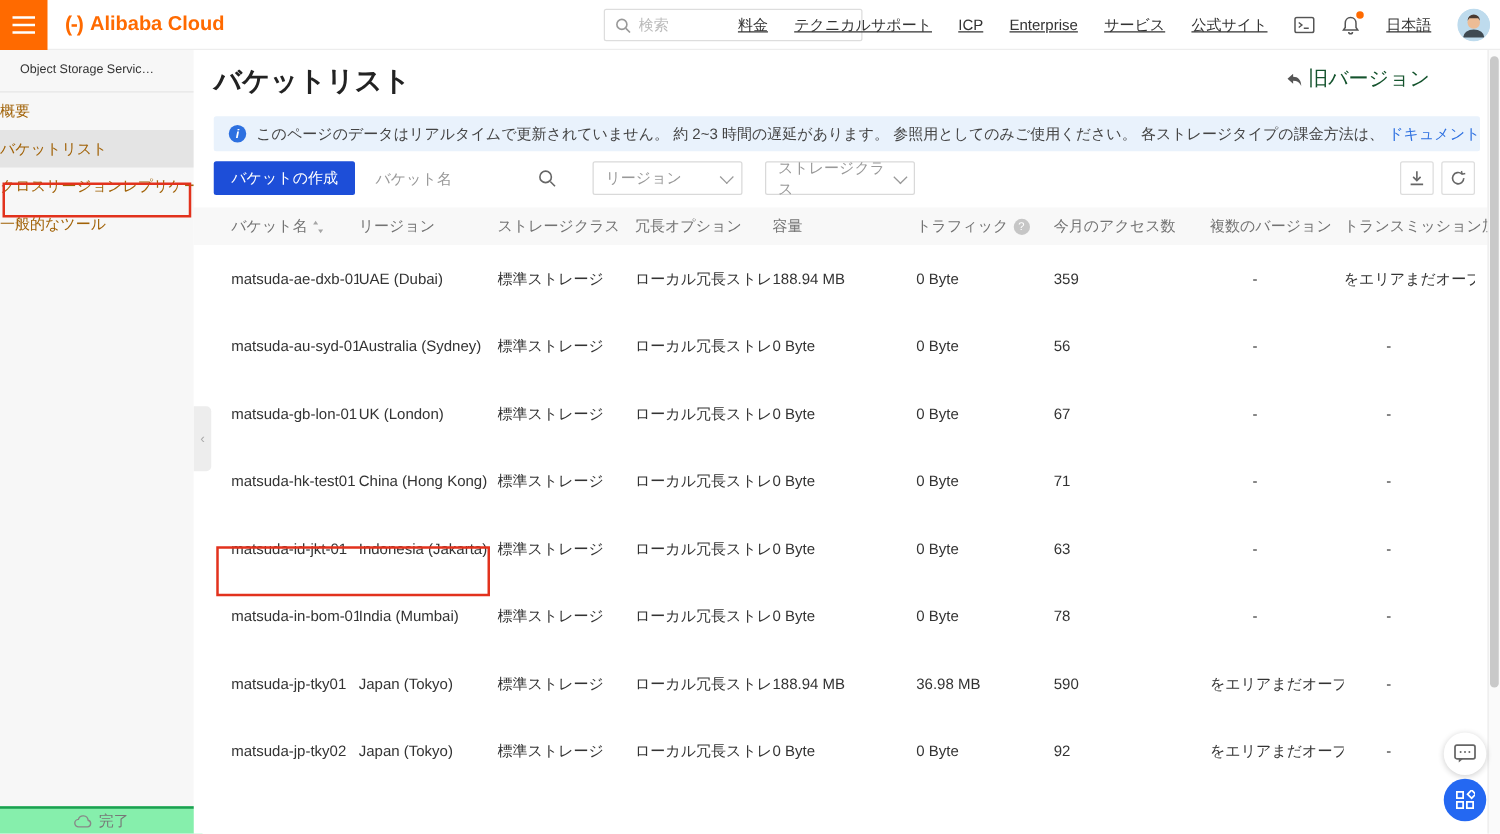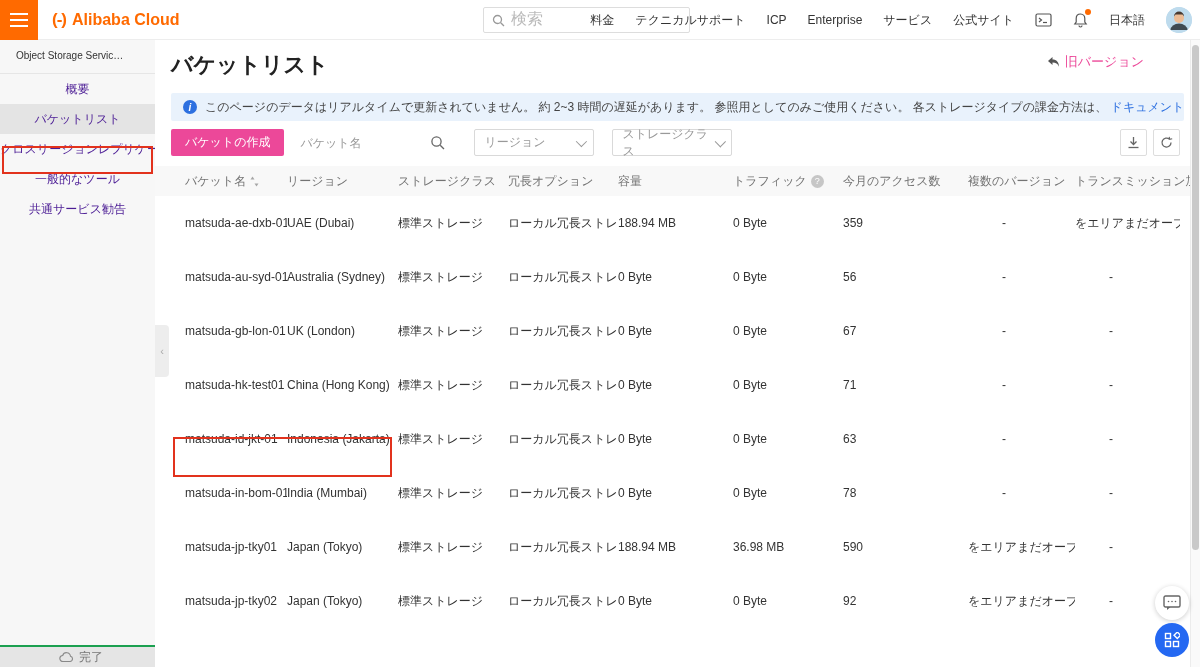--- a/index.html
+++ b/index.html
@@ -16,66 +16,66 @@
     background:#ff6a00; display:flex; flex-direction:column; justify-content:center;
     align-items:center; gap:4px; cursor:pointer; }
   .hamburger span { display:block; width:18px; height:2px; background:#fff; }
   .brand { position:absolute; left:52px; top:0; height:40px; display:flex;
     align-items:center; gap:6px; color:#ff6a00; }
   .brand .mark { font-weight:bold; font-size:17px; letter-spacing:-1px; }
   .brand .name { font-weight:bold; font-size:16px; }
   .hsearch { position:absolute; left:483px; top:7px; width:207px; height:26px;
     border:1px solid #ddd; border-radius:2px; display:flex; align-items:center;
     padding:0 8px; gap:6px; background:#fff; }
-  .hsearch input { border:none; outline:none; width:100%; font-size:16px; color:#333;
-    font-family:Liberation Mono, monospace; }
+  .hsearch input { border:none; outline:none; width:100%; font-size:12px; color:#333;
+    font-family:Liberation Serif, serif; }
   .hsearch input::placeholder { color:#bbb; }
   .hnav { position:absolute; right:8px; top:0; height:40px; display:flex;
-    align-items:center; gap:21px; }
+    align-items:center; gap:21px;text-decoration:underline; }
   .hnav .item { font-size:12px; color:#333; cursor:pointer; white-space:nowrap; }
   .icon-btn { position:relative; display:flex; align-items:center; cursor:pointer; color:#555; }
   .bell-dot { position:absolute; top:-3px; right:-3px; width:6px; height:6px;
     border-radius:50%; background:#ff6a00; }
   .avatar { width:26px; height:26px; border-radius:50%; overflow:hidden; cursor:pointer;
     background:#bedbed; }
 
   
   .sidebar { position:absolute; top:40px; left:0; width:155px; height:627px;
     background:#f7f7f7; }
   .sb-title { height:34px; padding:10px 0 0 16px; font-size:10px; color:#333;
     border-bottom:1px solid #e6e6e6; white-space:nowrap; overflow:hidden; }
   .sb-item { height:30px; line-height:30px; font-size:12px;
-    color:#4c1d95; cursor:pointer; white-space:nowrap; overflow:hidden;text-align:center; }
+    color:#a16207; cursor:pointer; white-space:nowrap; overflow:hidden; }
   .sb-item.active { background:#e4e4e4; }
   .sb-status { position:absolute; bottom:0; left:0; width:162px; height:22px;
-    background:#e5e5e5; border-top:2px solid #1ba050; display:flex;
+    background:#86efac; border-top:2px solid #1ba050; display:flex;
     align-items:center; justify-content:center; gap:5px; color:#777; }
   .collapse-handle { position:absolute; top:325px; left:155px; width:14px; height:52px;
     background:#ededed; border-radius:0 4px 4px 0; display:flex; align-items:center;
     justify-content:center; color:#aaa; cursor:pointer; font-size:11px; z-index:5; }
 
   
   .content { position:absolute; top:40px; left:155px; width:1035px; height:627px;
     background:#fff; }
   .crumbs { padding:12px 16px 0 16px; font-size:12px; color:#555; }
   .crumbs .sep { color:#bbb; margin:0 6px; }
   .crumbs .cur { color:#999; }
   .old-version { position:absolute; top:13px; right:46px; display:flex; gap:5px;
-    align-items:center; color:#ec4899; cursor:pointer; font-size:13px; }
+    align-items:center; color:#14532d; cursor:pointer; font-size:16px; }
   .page-title { padding:10px 16px 0 16px; font-size:22px; font-weight:bold; color:#222; }
   .notice { margin:13px 6px 0 16px; background:#e9f2fc; border-radius:2px;
     height:28px; display:flex; align-items:center; padding:0 12px; gap:8px;
     font-size:12px; color:#444; white-space:nowrap; overflow:hidden; }
   .info-i { width:14px; height:14px; min-width:14px; border-radius:50%; background:#2d70e0;
     color:#fff; font-size:10px; font-weight:bold; display:flex; align-items:center;
     justify-content:center; font-style:italic; }
   .notice a { color:#2d70e0; text-decoration:none; cursor:pointer;margin-top:24px; }
 
   .toolbar { margin:8px 6px 0 16px; height:27px; display:flex; align-items:center; position:relative; }
-  .btn-primary { background:#ec4899; color:#fff; border:none; height:27px;
+  .btn-primary { background:#1d4ed8; color:#fff; border:none; height:27px;
     padding:0 14px; font-size:12px; border-radius:2px; cursor:pointer; font-family:Liberation Sans, sans-serif; }
   .bucket-search { margin-left:16px; display:flex; align-items:center; width:156px; }
   .bucket-search input { border:none; outline:none; width:130px; font-size:12px;
     font-family:inherit; color:#333; }
   .bucket-search input::placeholder { color:#999; }
   .select { width:120px; height:27px; border:1px solid #d9d9d9; border-radius:2px;
     display:flex; align-items:center; justify-content:space-between; padding:0 9px;
     color:#999; cursor:pointer; margin-left:18px; background:#fff; }
   .chev { width:8px; height:8px; border-right:1px solid #999; border-bottom:1px solid #999;
     transform:rotate(45deg) translateY(-2px); }
@@ -171,21 +171,20 @@
     </span>
   </div>
 </div>
 
 <div class="sidebar">
   <div class="sb-title">Object Storage Servic…</div>
   <div class="sb-item">概要</div>
   <div class="sb-item active">バケットリスト</div>
   <div class="sb-item">クロスリージョンレプリケー…</div>
   <div class="sb-item">一般的なツール</div>
-  <div class="sb-item">共通サービス勧告</div>
   <div class="sb-status">
     <span>
       <svg width="15" height="11" viewBox="0 0 15 11" fill="none" stroke="#888" stroke-width="1.1">
         <path d="M4 9.5 a3 3 0 0 1 -.3 -6 a4 4 0 0 1 7.8 .7 a2.7 2.7 0 0 1 -.5 5.3 Z"></path>
       </svg>
     </span>
     <span>完了</span>
   </div>
 </div>
 <div class="collapse-handle">‹</div>

